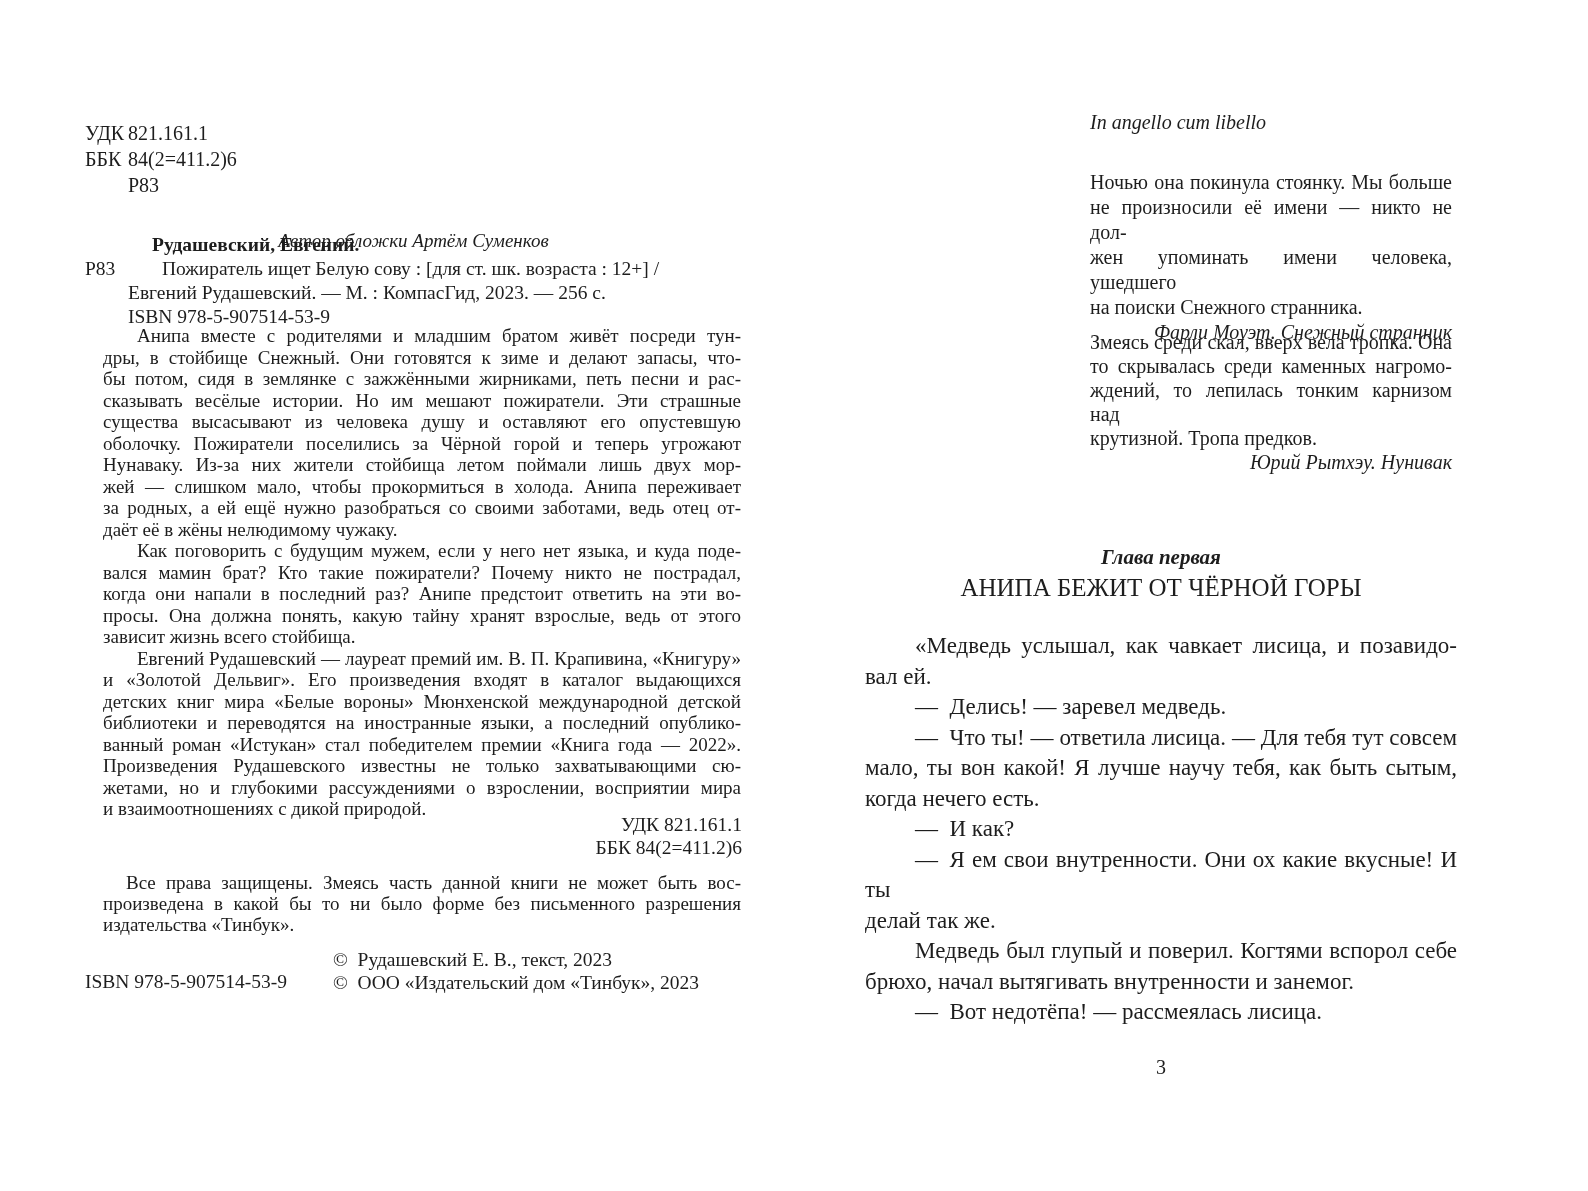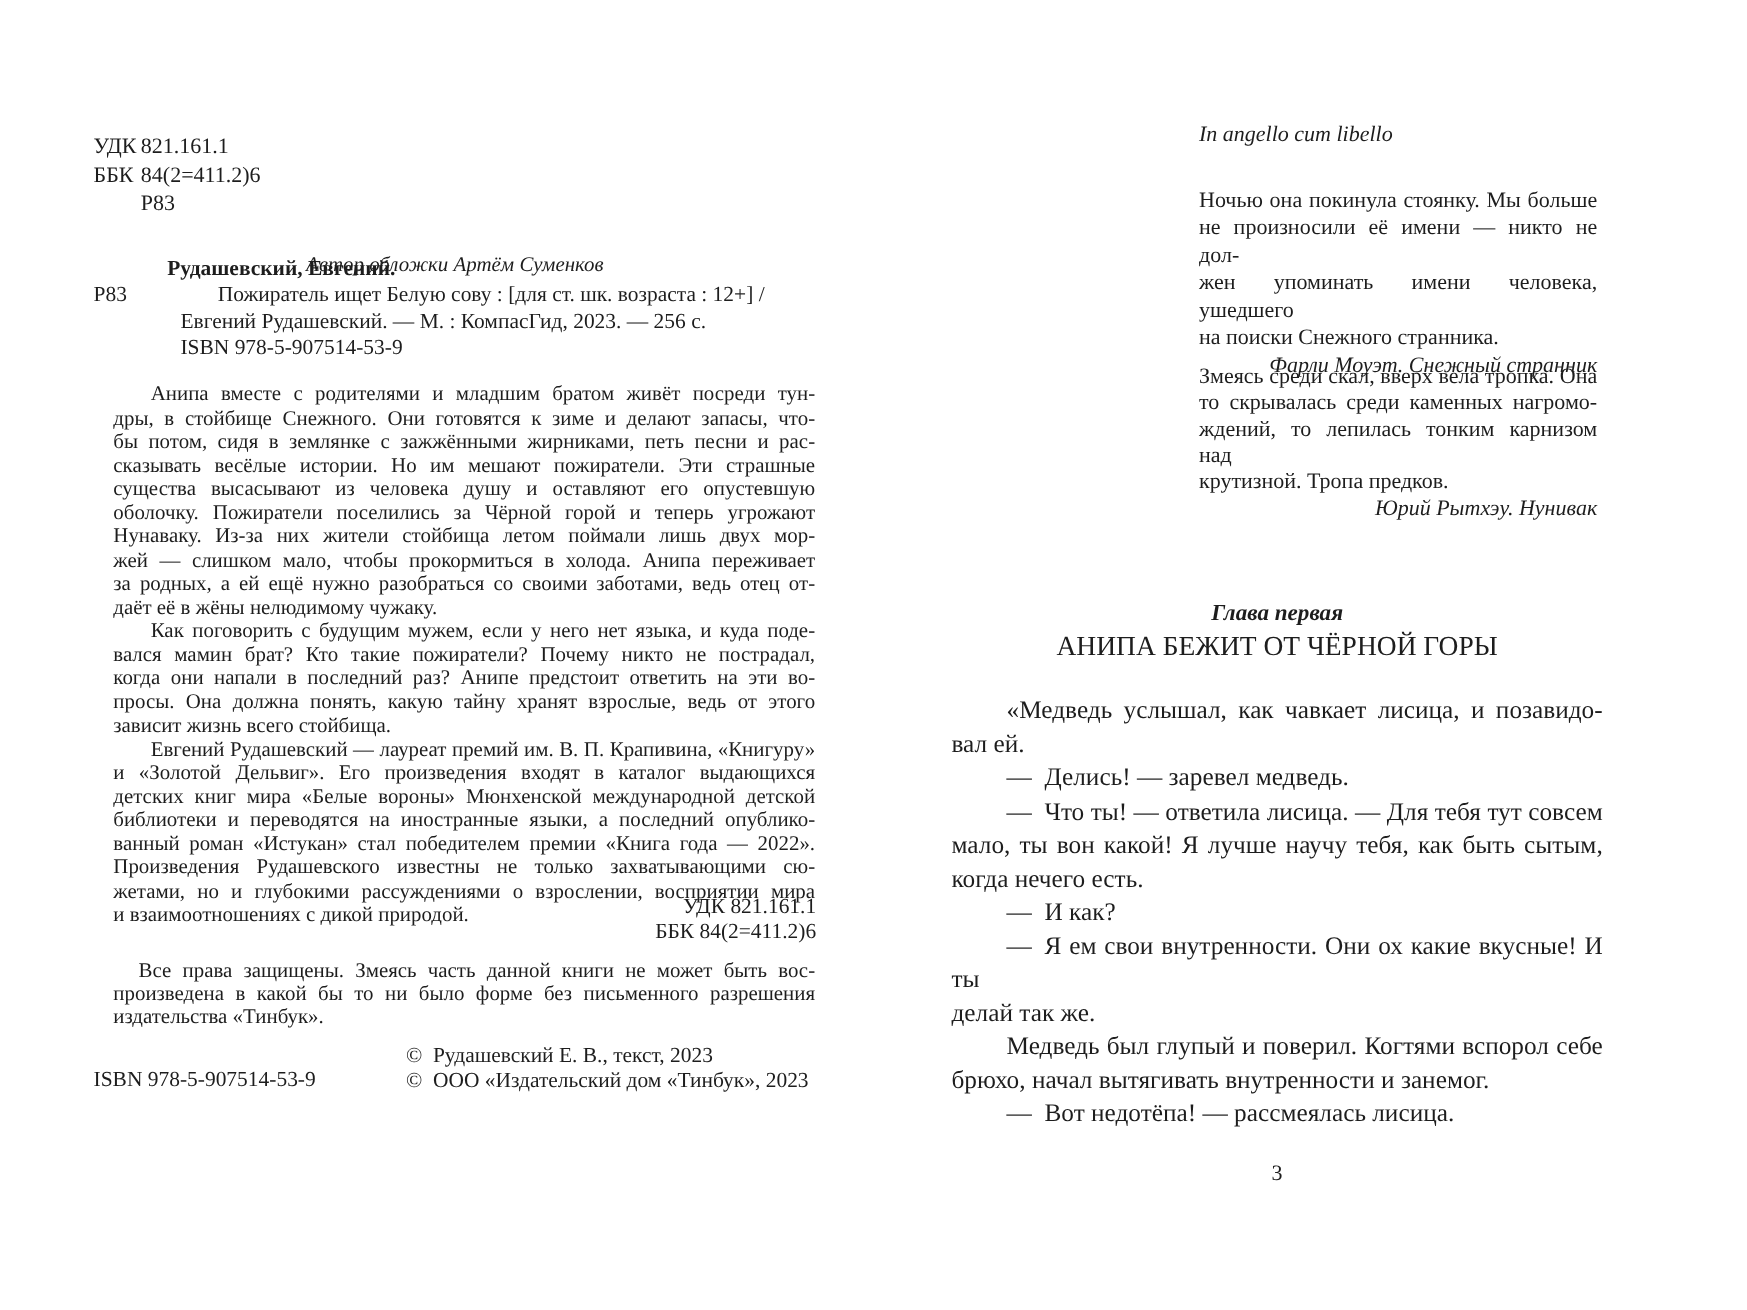--- a/index.html
+++ b/index.html
@@ -4,36 +4,36 @@
 <style>
   html,body{margin:0;padding:0;}
   body{
     width:1588px;height:1191px;position:relative;background:#ffffff;
     font-family:"Liberation Serif","DejaVu Serif",serif;color:#1d1d1d;
     -webkit-font-smoothing:antialiased;overflow:hidden;
   }
   
   .line{text-align:justify;text-align-last:justify;}
   .line.last{text-align-last:left;}
-  .nojust .line{text-align:center;text-align-last:left;margin-left:36px;}
+  .nojust .line{text-align:center;text-align-last:left;}
 
   
   .left-col{position:absolute;left:85px;top:0;width:657px;height:1191px;}
   .cls-top{position:absolute;top:120px;left:0;font-size:20px;line-height:26px;font-family:Liberation Serif, serif;}
   .cls-top .row{display:flex;}
   .cls-top .lbl{width:43px;flex:0 0 43px;}
   .credit{position:absolute;top:193px;left:0;width:100%;text-align:center;
           font-style:italic;font-size:19px;margin-top:37px;}
   .catalog{position:absolute;top:233px;left:0;width:100%;font-size:19.5px;line-height:24px;}
   .catalog .author-line{margin-left:67px;font-weight:bold;}
   .catalog .entry{position:relative;}
   .catalog .entry .sign{position:absolute;left:0;top:0;}
   .catalog .entry .text{margin-left:43px;}
   .catalog-lines .line:first-child{text-indent:34px;}
-  .left-body{position:absolute;top:348px;left:18px;width:638px;
+  .left-body{position:absolute;top:325px;left:18px;width:638px;
              font-size:19px;line-height:21.5px;}
   .ann .line:first-child{text-indent:34px;}
   .cls-bottom{position:absolute;top:813px;right:0;text-align:right;
               font-size:19.5px;line-height:23px;}
   .rights{position:absolute;top:872px;left:18px;width:638px;
           font-size:19px;line-height:21px;}
   .rights .line:first-child{text-indent:23px;}
   .isbn-line{position:absolute;top:971px;left:0;font-size:19.5px;}
   .copyright{position:absolute;top:948px;left:248px;font-size:19.5px;line-height:23px;}
 
@@ -86,21 +86,21 @@
             <div class="line">Пожиратель ищет Белую сову : [для ст. шк. возраста : 12+] /</div>
             <div class="line">Евгений Рудашевский. — М. : КомпасГид, 2023. — 256 с.</div>
             <div class="line last">ISBN 978-5-907514-53-9</div>
           </div>
       </div>
     </div>
 
     <div class="left-body">
       <div class="ann">
           <div class="line">Анипа вместе с родителями и младшим братом живёт посреди тун-</div>
-          <div class="line">дры, в стойбище Снежного. Они готовятся к зиме и делают запасы, что-</div>
+          <div class="line">дры, в стойбище Снежный. Они готовятся к зиме и делают запасы, что-</div>
           <div class="line">бы потом, сидя в землянке с зажжёнными жирниками, петь песни и рас-</div>
           <div class="line">сказывать весёлые истории. Но им мешают пожиратели. Эти страшные</div>
           <div class="line">существа высасывают из человека душу и оставляют его опустевшую</div>
           <div class="line">оболочку. Пожиратели поселились за Чёрной горой и теперь угрожают</div>
           <div class="line">Нунаваку. Из-за них жители стойбища летом поймали лишь двух мор-</div>
           <div class="line">жей — слишком мало, чтобы прокормиться в холода. Анипа переживает</div>
           <div class="line">за родных, а ей ещё нужно разобраться со своими заботами, ведь отец от-</div>
           <div class="line last">даёт её в жёны нелюдимому чужаку.</div>
         </div>
       <div class="ann">

